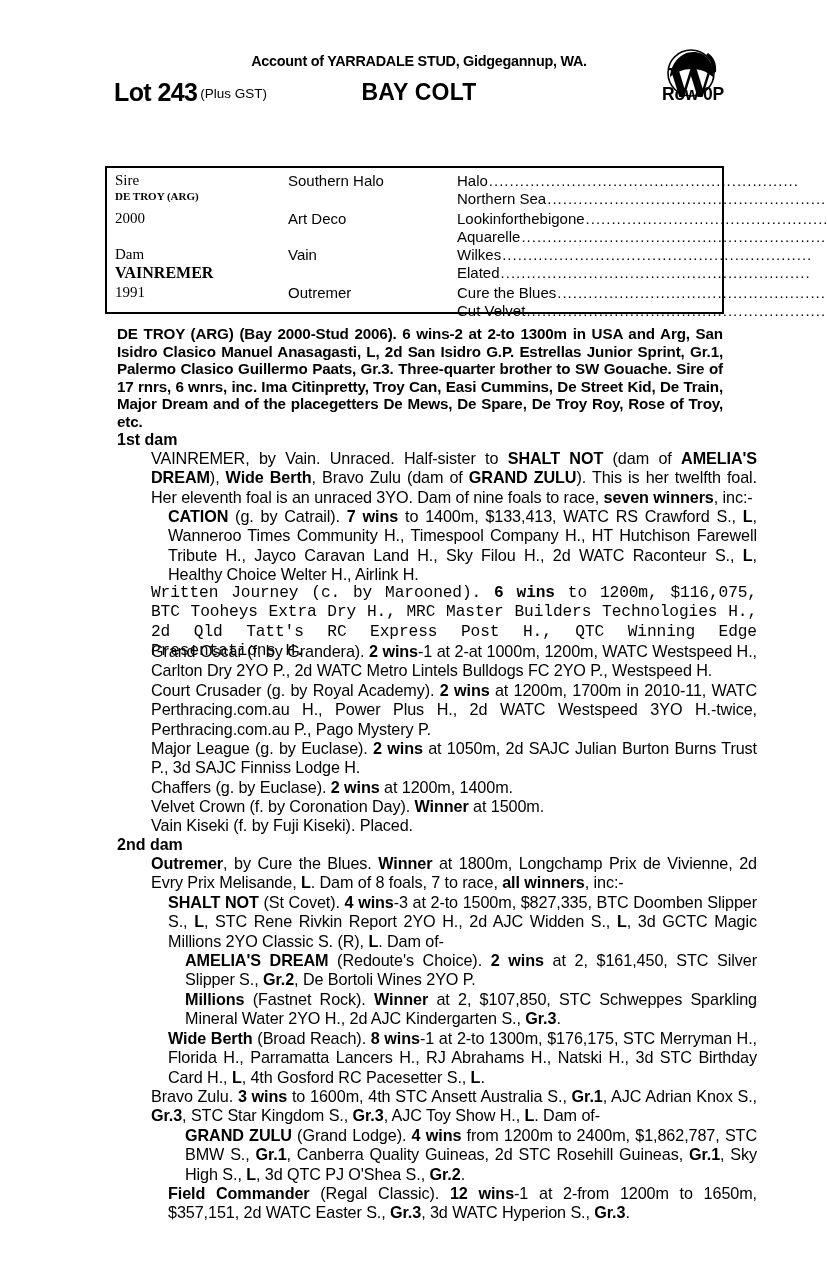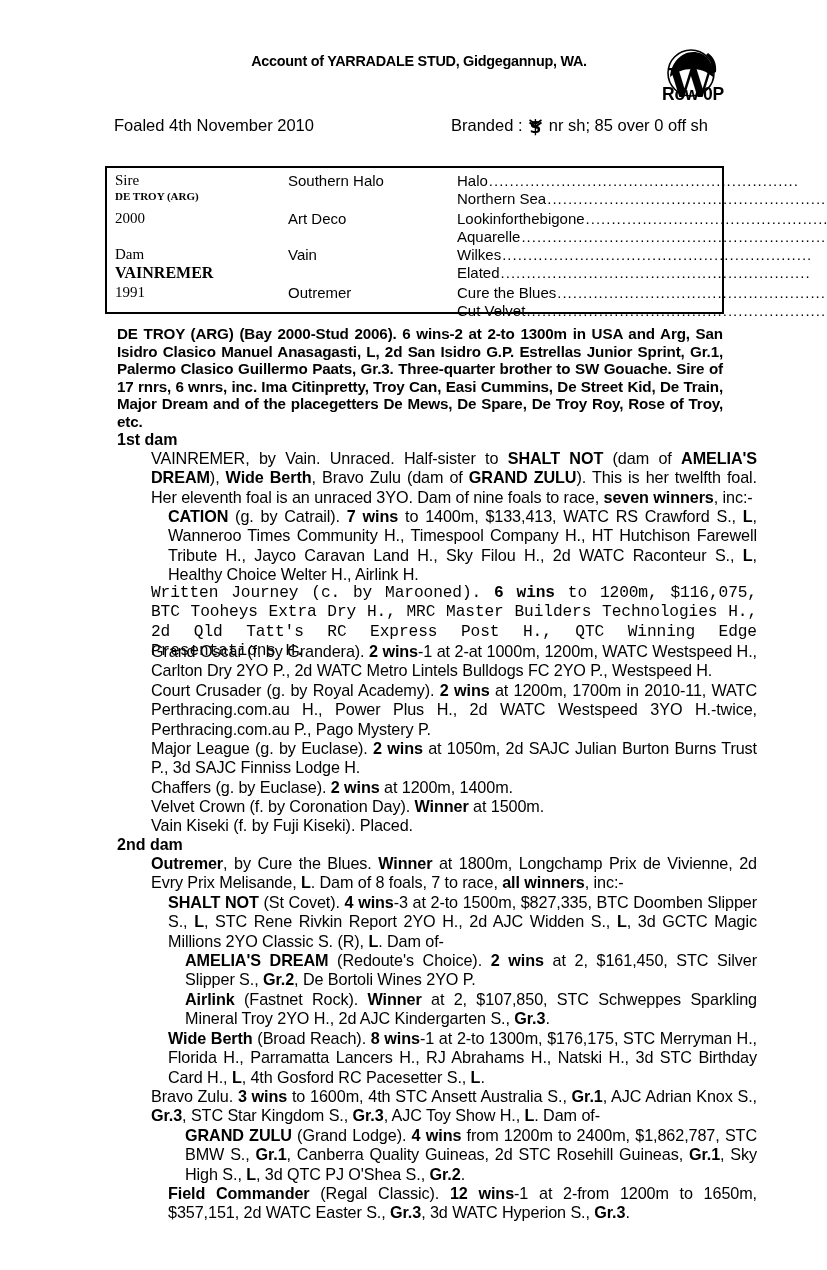--- a/index.html
+++ b/index.html
@@ -130,34 +130,27 @@
 </head>
 <body>
 
 <div class="page">
 
   <div class="hdr">
 
     <div class="account-line">Account of YARRADALE STUD, Gidgegannup, WA.</div>
 
     <div class="lot-row">
+      <div class="lot-label">
+        <span>Lot 243</span><span class="gst">(Plus GST)</span>
+      </div>
+      <div class="colt-label">BAY COLT</div>
       <div class="row-label">Row 0P</div>
     </div>
 
-    <div class="foal-row">
-      <div class="foaled">Foaled 4th November 2010</div>
-      <div class="branded"><span>Branded : </span><span class="brandmark">
-          <svg viewBox="0 0 17 19" width="17" height="19" aria-hidden="true">
-            <text x="8.5" y="16" font-family="DejaVu Sans, sans-serif" font-size="17" font-weight="bold" text-anchor="middle">$</text>
-            <path d="M2.5 5.5 L8.5 9.5 L14.5 5.5" stroke="#000" stroke-width="2.1" fill="none"></path>
-            <path d="M2.5 3.0 L8.5 7.0 L14.5 3.0" stroke="#000" stroke-width="1.6" fill="none"></path>
-          </svg>
-        </span><span> nr sh; 85 over 0 off sh</span>
-      </div>
-    </div>
   </div>
 
   <div class="logo">
     <svg viewBox="0 0 70 64" width="70" height="64" aria-hidden="true">
       <circle cx="35" cy="26" r="23" fill="none" stroke="#000" stroke-width="1.6"></circle>
       <path d="M14 30 C15 16, 25 5, 37 5 C50 5, 58 15, 57 30 C50 24, 44 22, 36 22 C27 22, 20 25, 14 30 Z" fill="#000"></path>
       <path d="M52 6 C58 10, 61 17, 60 25 L55 27 C56 18, 55 11, 50 8 Z" fill="#000"></path>
       <text x="35" y="50" font-family="DejaVu Serif, serif" font-size="40" font-weight="bold" text-anchor="middle" fill="#000">W</text>
     </svg>
   </div>
@@ -226,20 +219,20 @@
       <div class="block hang" style="top: 778px;"><span>Chaffers (g. by Euclase). </span><b>2 wins</b><span> at 1200m, 1400m.</span></div>
       <div class="block hang" style="top: 797px;"><span>Velvet Crown (f. by Coronation Day). </span><b>Winner</b><span> at 1500m.</span></div>
       <div class="block hang" style="top: 816px;"><span>Vain Kiseki (f. by Fuji Kiseki). Placed.</span></div>
     </div>
 
   <div class="sec-head dam2-head">2nd dam</div>
   <div id="dam2-body">
       <div class="block hang" style="top: 854px;"><b>Outremer</b><span>, by Cure the Blues. </span><b>Winner</b><span> at 1800m, Longchamp Prix de Vivienne, 2d Evry Prix Melisande, </span><b>L</b><span>. Dam of 8 foals, 7 to race, </span><b>all winners</b><span>, inc:-</span></div>
       <div class="block hang2" style="top: 893px;"><b>SHALT NOT</b><span> (St Covet). </span><b>4 wins</b><span>-3 at 2-to 1500m, $827,335, BTC Doomben Slipper S., </span><b>L</b><span>, STC Rene Rivkin Report 2YO H., 2d AJC Widden S., </span><b>L</b><span>, 3d GCTC Magic Millions 2YO Classic S. (R), </span><b>L</b><span>. Dam of-</span></div>
       <div class="block hang3" style="top: 951px;"><b>AMELIA'S DREAM</b><span> (Redoute's Choice). </span><b>2 wins</b><span> at 2, $161,450, STC Silver Slipper S., </span><b>Gr.2</b><span>, De Bortoli Wines 2YO P.</span></div>
-      <div class="block hang3" style="top: 990px;"><b>Airlink</b><span> (Fastnet Rock). </span><b>Winner</b><span> at 2, $107,850, STC Schweppes Sparkling Mineral Troy 2YO H., 2d AJC Kindergarten S., </span><b>Gr.3</b><span>.</span></div>
+      <div class="block hang3" style="top: 990px;"><b>Millions</b><span> (Fastnet Rock). </span><b>Winner</b><span> at 2, $107,850, STC Schweppes Sparkling Mineral Water 2YO H., 2d AJC Kindergarten S., </span><b>Gr.3</b><span>.</span></div>
       <div class="block hang2" style="top: 1029px;"><b>Wide Berth</b><span> (Broad Reach). </span><b>8 wins</b><span>-1 at 2-to 1300m, $176,175, STC Merryman H., Florida H., Parramatta Lancers H., RJ Abrahams H., Natski H., 3d STC Birthday Card H., </span><b>L</b><span>, 4th Gosford RC Pacesetter S., </span><b>L</b><span>.</span></div>
       <div class="block hang" style="top: 1087px;"><span>Bravo Zulu. </span><b>3 wins</b><span> to 1600m, 4th STC Ansett Australia S., </span><b>Gr.1</b><span>, AJC Adrian Knox S., </span><b>Gr.3</b><span>, STC Star Kingdom S., </span><b>Gr.3</b><span>, AJC Toy Show H., </span><b>L</b><span>. Dam of-</span></div>
       <div class="block hang3" style="top: 1126px;"><b>GRAND ZULU</b><span> (Grand Lodge). </span><b>4 wins</b><span> from 1200m to 2400m, $1,862,787, STC BMW S., </span><b>Gr.1</b><span>, Canberra Quality Guineas, 2d STC Rosehill Guineas, </span><b>Gr.1</b><span>, Sky High S., </span><b>L</b><span>, 3d QTC PJ O'Shea S., </span><b>Gr.2</b><span>.</span></div>
       <div class="block hang2" style="top: 1184px;"><b>Field Commander</b><span> (Regal Classic). </span><b>12 wins</b><span>-1 at 2-from 1200m to 1650m, $357,151, 2d WATC Easter S., </span><b>Gr.3</b><span>, 3d WATC Hyperion S., </span><b>Gr.3</b><span>.</span></div>
     </div>
 
 </div>
 
 </body></html>

